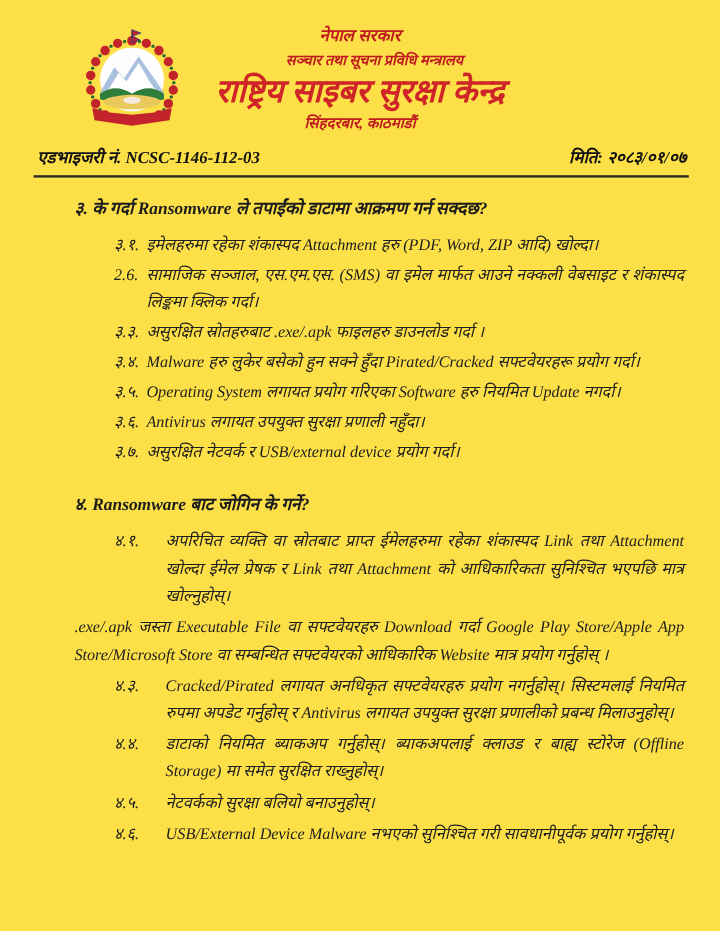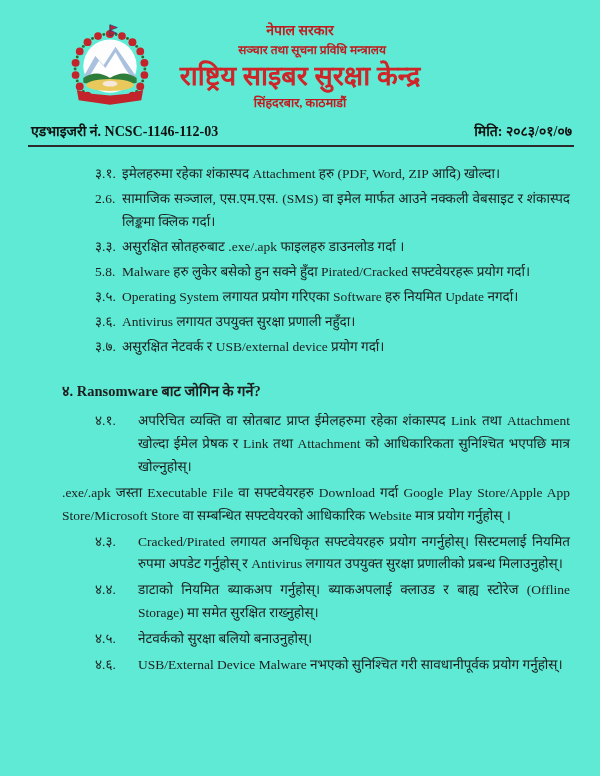--- a/index.html
+++ b/index.html
@@ -1,20 +1,21 @@
 <!DOCTYPE html>
 <html><head>
 <meta charset="utf-8">
 <style>
   html,body { margin:0; padding:0; background:#888; }
   .page {
-    width:600px; height:776px; background:#5eead4; position:relative;
+    width:600px; height:776px; background:#fde047; position:relative;
     margin:0 auto; overflow:hidden;
     font-family:"Liberation Serif","DejaVu Serif",serif;
     color:#1d1d1d;
+    font-style:italic;
   }
   
   .emblem { position:absolute; left:64px; top:22px; width:92px; height:92px; }
   .emblem svg { width:100%; height:100%; }
   .header-text { padding-top:22px; text-align:center; color:#c01c20; }
   .h-gov      { font-size:14px;   font-weight:700; line-height:1.25; }
   .h-ministry { font-size:12px; font-weight:700; line-height:1.35; margin-top:2px;padding-left:24px; }
   .h-org      { font-size:27px;   font-weight:700; line-height:1.2;  margin-top:2px; color:#cf2428; }
   .h-addr     { font-size:12.5px; font-weight:700; line-height:1.3;  margin-top:3px; }
   .advisory-row {
@@ -99,34 +100,35 @@
     <div class="advisory-row">
       <span>एडभाइजरी नं. NCSC-1146-112-03</span>
       <span>मिति: २०८३/०१/०७</span>
     </div>
     <hr class="rule">
   </header>
 
   <main class="content">
 
     <section class="sec sec-causes">
+      <h2 class="sec-heading">३. के गर्दा Ransomware ले तपाईंको डाटामा आक्रमण गर्न सक्दछ?</h2>
       <div class="item">
         <span class="num">३.१.</span>
         <span class="txt">इमेलहरुमा रहेका शंकास्पद Attachment हरु (PDF, Word, ZIP आदि) खोल्दा।</span>
       </div>
       <div class="item">
         <span class="num">2.6.</span>
         <span class="txt">सामाजिक सञ्जाल, एस.एम.एस. (SMS) वा इमेल मार्फत आउने नक्कली वेबसाइट र शंकास्पद लिङ्कमा क्लिक गर्दा।</span>
       </div>
       <div class="item">
         <span class="num">३.३.</span>
         <span class="txt">असुरक्षित स्रोतहरुबाट .exe/.apk फाइलहरु डाउनलोड गर्दा ।</span>
       </div>
       <div class="item">
-        <span class="num">5.8.</span>
+        <span class="num">३.४.</span>
         <span class="txt">Malware हरु लुकेर बसेको हुन सक्ने हुँदा Pirated/Cracked सफ्टवेयरहरू प्रयोग गर्दा।</span>
       </div>
       <div class="item">
         <span class="num">३.५.</span>
         <span class="txt">Operating System लगायत प्रयोग गरिएका Software हरु नियमित Update नगर्दा।</span>
       </div>
       <div class="item">
         <span class="num">३.६.</span>
         <span class="txt">Antivirus लगायत उपयुक्त सुरक्षा प्रणाली नहुँदा।</span>
       </div>

